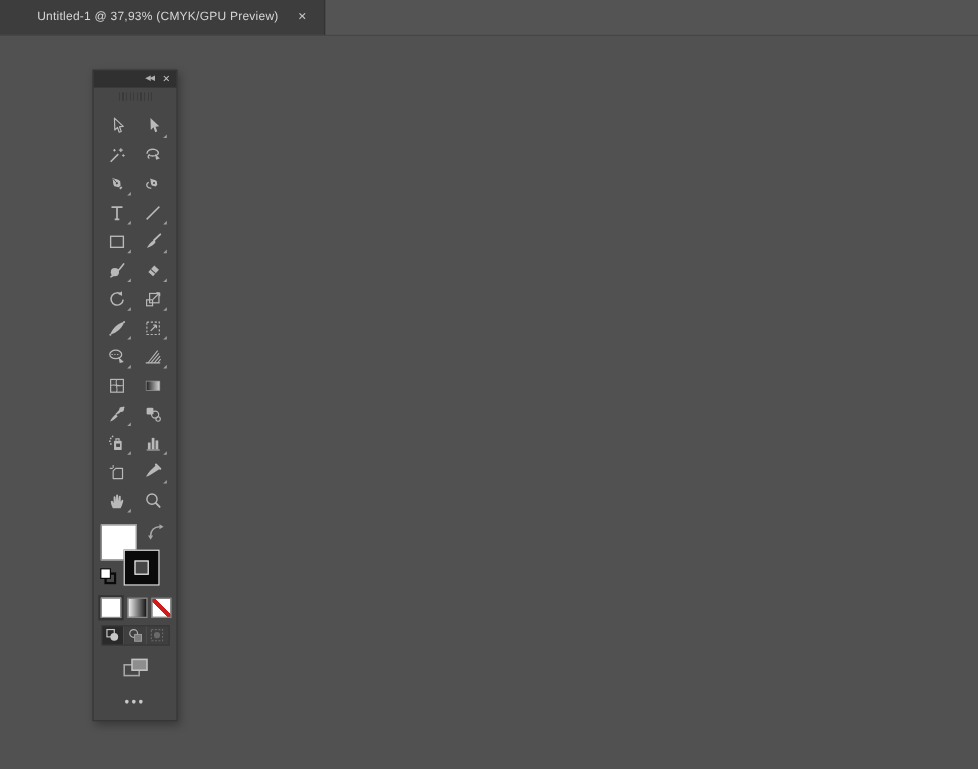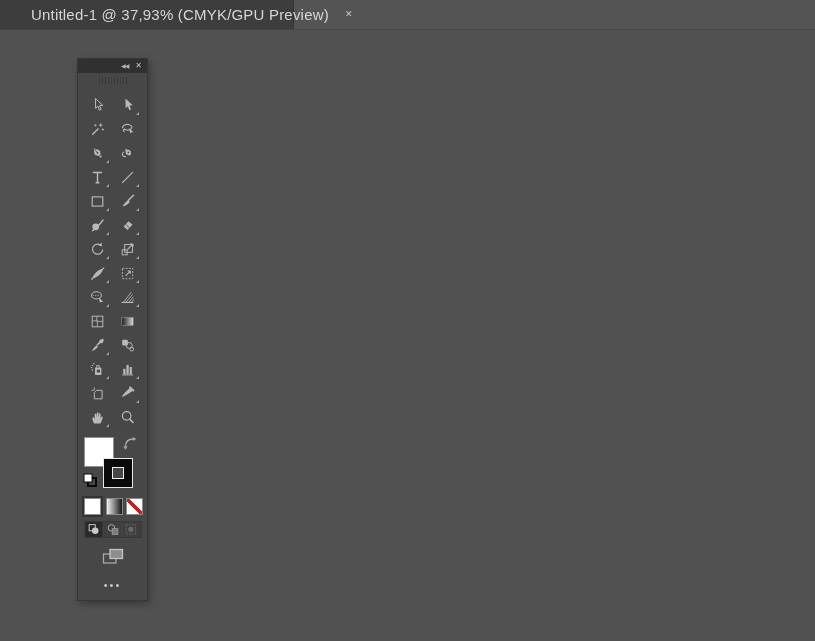--- a/index.html
+++ b/index.html
@@ -13,21 +13,21 @@
   .tabbar{
     position:absolute;top:0;left:0;width:815px;height:30px;
     background:#545454;border-bottom:1px solid #464646;
     display:flex;align-items:stretch;box-sizing:border-box;
   }
   .tab{
     display:flex;align-items:center;gap:14px;
     background:#3d3d3d;border-right:1px solid #333;
     padding:0 12px 0 11px;max-width:270px;cursor:default;
   }
-  .tab-title{color:#d6d6d6;font-size:15px;letter-spacing:.2px;white-space:nowrap;padding-left:20px;}
+  .tab-title{color:#d6d6d6;font-size:10px;letter-spacing:.2px;white-space:nowrap;padding-left:20px;}
   .tab-close{color:#c7c7c7;font-size:9px;line-height:9px;padding:2px;cursor:pointer;}
   
   .canvas{position:absolute;top:30px;left:0;width:815px;height:611px;background:#515151;}
   
   .panel{
     position:absolute;left:77px;top:58px;width:71px;height:543px;
     background:#474747;border:1px solid #363636;box-sizing:border-box;
     box-shadow:2px 3px 7px rgba(0,0,0,.30);
   }
   .panel-header{

